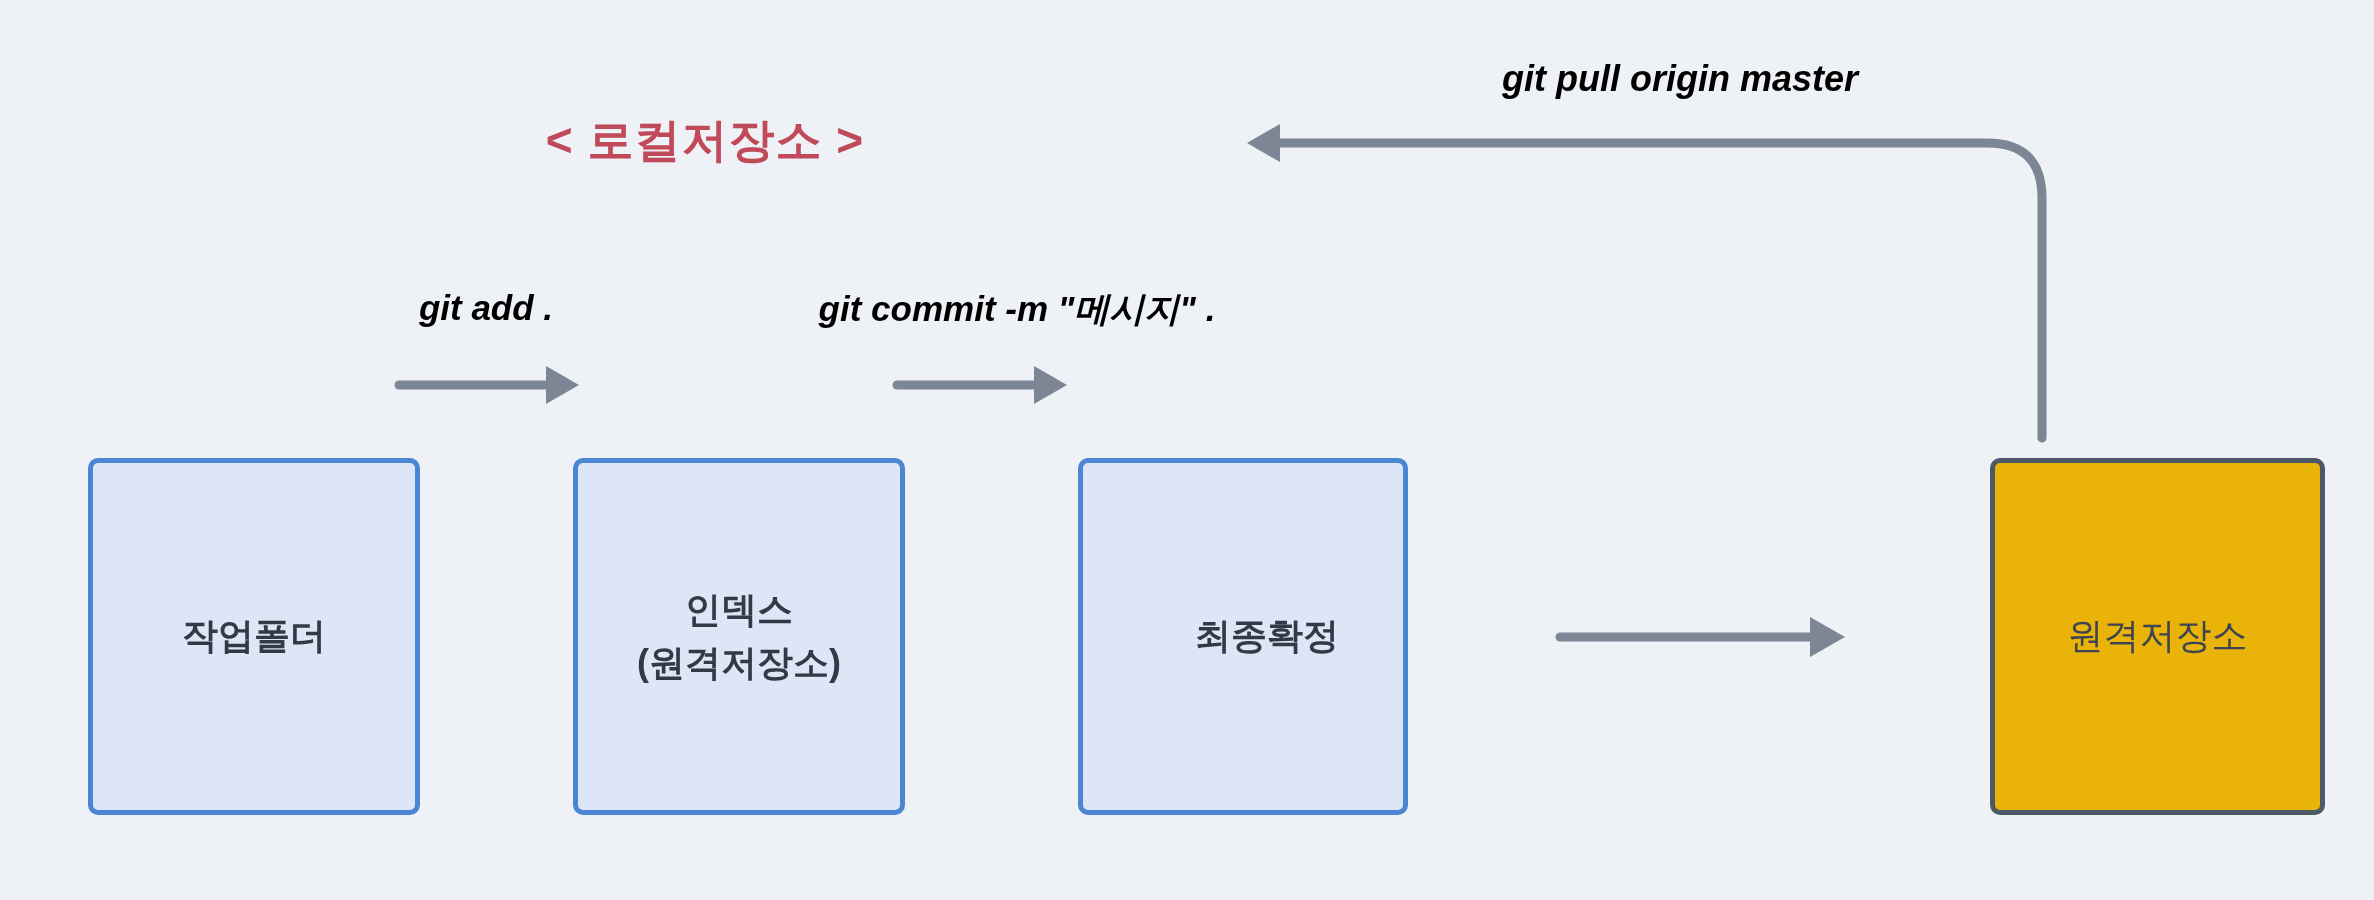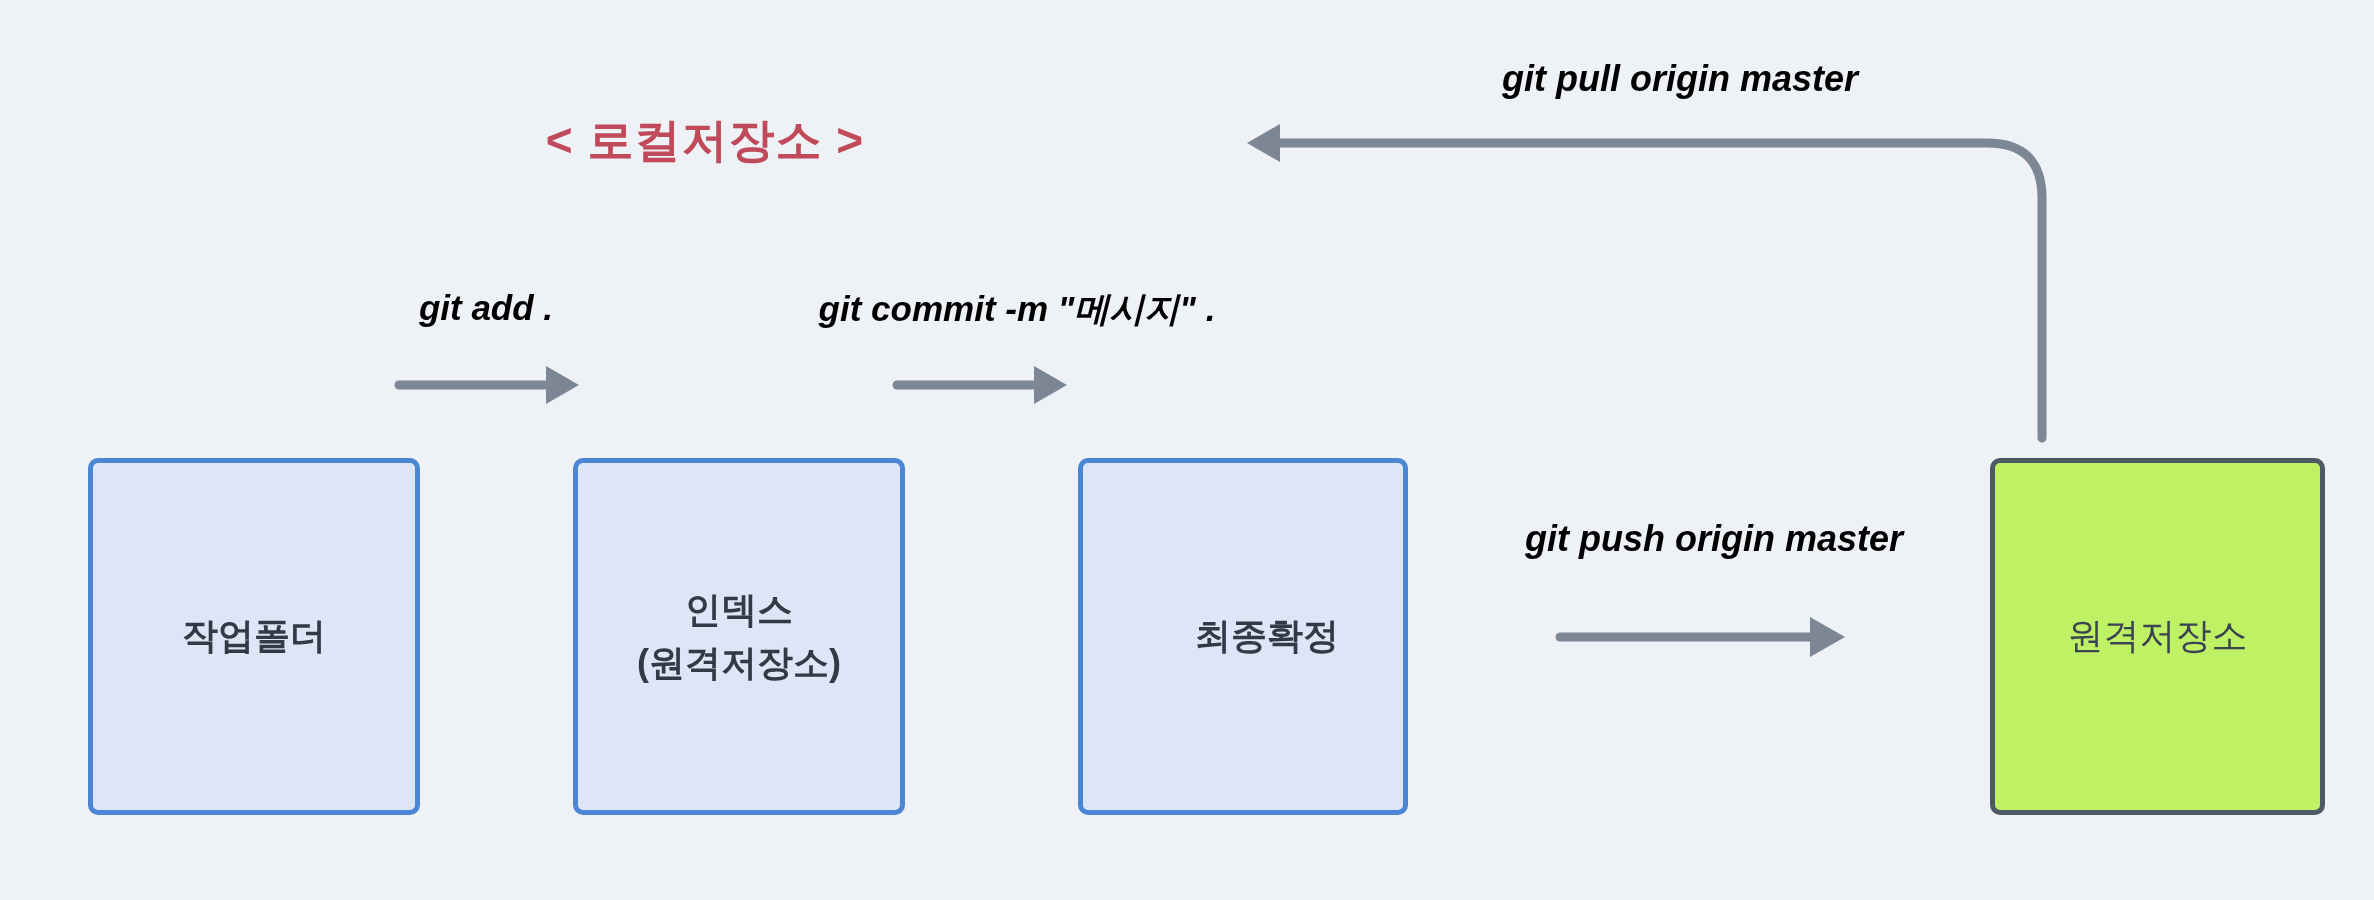--- a/index.html
+++ b/index.html
@@ -50,21 +50,21 @@
     line-height: 1.45;
   }
   .node-blue {
     background: #dce6f6;
     border: 5px solid #4a86d4;
     color: #323a46;
     font-weight: 700;
     font-size: 36px;
   }
   .node-gray {
-    background: #bef264;
+    background: #eab308;
     border: 5px solid #4d5965;
     color: #3b4450;
     font-weight: 400;
     font-size: 36px;
   }
   .arrows {
     position: absolute;
     top: 0; left: 0;
     pointer-events: none;
   }
@@ -73,21 +73,20 @@
 <body>
 
 <div class="canvas">
 
   <div class="title">&lt; 로컬저장소 &gt;</div>
 
   <div class="cmd-label cmd-medium" style="left:486px; top:288px;">git add .</div>
 
   <div class="cmd-label cmd-medium" style="left:1017px; top:286px;">git commit -m "메시지"  .</div>
 
-  <div class="cmd-label cmd-bold" style="left:1714px; top:518px;">git push origin master</div>
 
   <div class="cmd-label cmd-bold" style="left:1680px; top:58px;">git pull origin master</div>
 
   <div class="node node-blue" style="left:68px;margin-left:20px;">
     <span>작업폴더</span>
   </div>
 
   <div class="node node-blue" style="left:573px;">
     <span>인덱스</span>
     <span>(원격저장소)</span>

